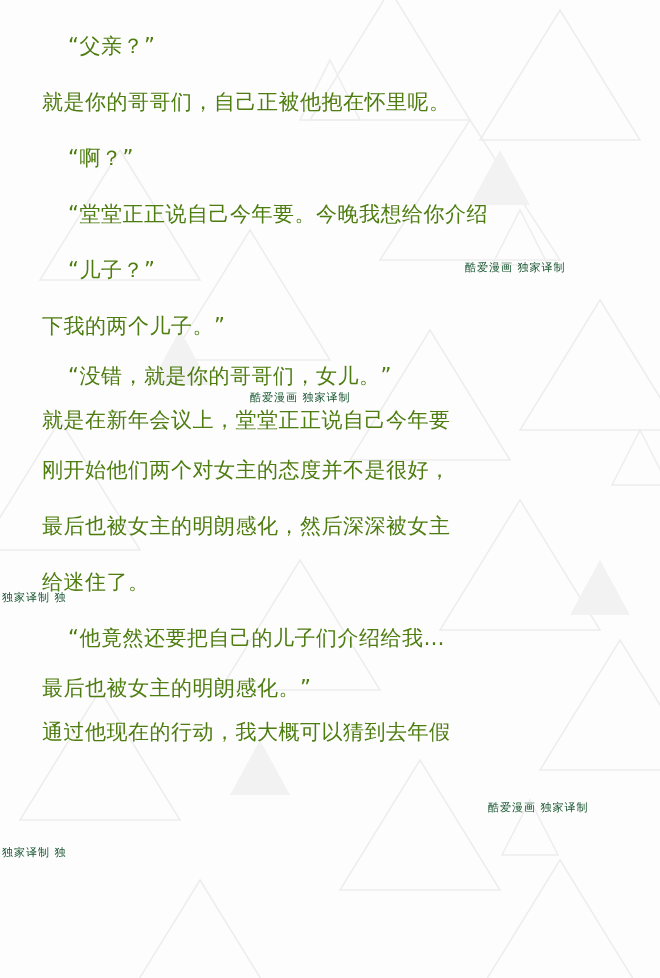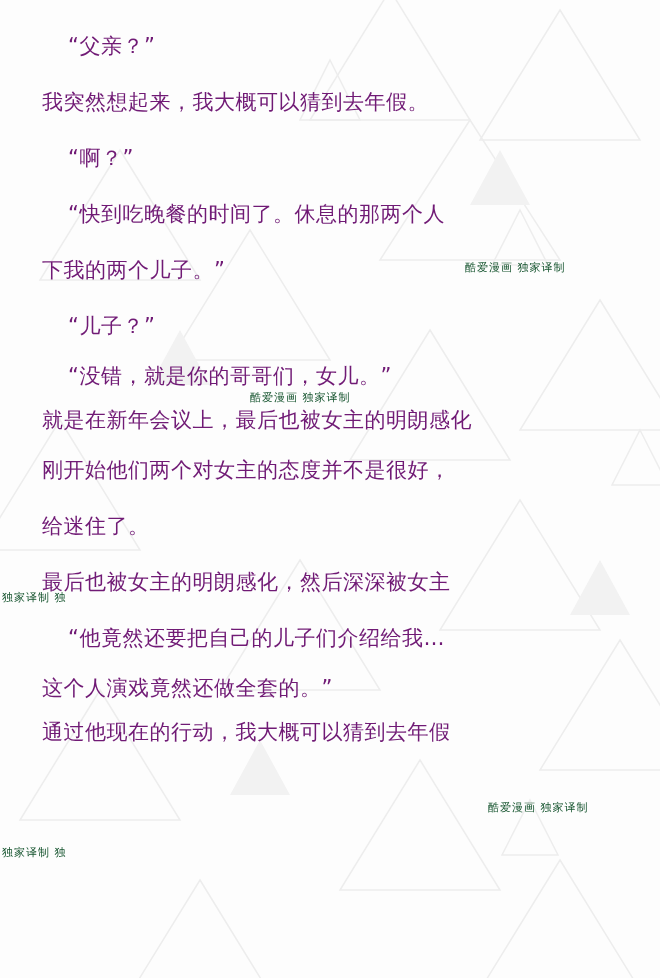--- a/index.html
+++ b/index.html
@@ -47,21 +47,21 @@
   
   .content {
     position: relative;
     z-index: 2;
     padding: 18px 30px 0 42px;
     box-sizing: border-box;
   }
   .line {
     font-size: 21px;
     line-height: 56px;
-    color: #701a75;
+    color: #4d7c0f;
     white-space: pre;
     letter-spacing: 0.5px;
   }
   .line.indent {
     text-indent: 26px;
   }
   .line.tight {
     line-height: 44px;
   }
   .line.italic {
@@ -106,28 +106,28 @@
   </div>
 
   <div class="watermark" style="left:250px; top:390px;">酷爱漫画 独家译制</div>
   <div class="watermark" style="left:465px; top:260px;">酷爱漫画 独家译制</div>
   <div class="watermark" style="left:488px; top:800px;">酷爱漫画 独家译制</div>
   <div class="watermark" style="left:2px; top:590px;">独家译制 独</div>
   <div class="watermark" style="left:2px; top:845px;">独家译制 独</div>
 
   <div class="content">
     <div class="line indent">“父亲？”</div>
-    <div class="line">我突然想起来，我大概可以猜到去年假。</div>
+    <div class="line">就是你的哥哥们，自己正被他抱在怀里呢。</div>
     <div class="line indent">“啊？”</div>
-    <div class="line indent">“快到吃晚餐的时间了。休息的那两个人</div>
+    <div class="line indent">“堂堂正正说自己今年要。今晚我想给你介绍</div>
+    <div class="line indent">“儿子？”</div>
     <div class="line">下我的两个儿子。”</div>
-    <div class="line indent">“儿子？”</div>
     <div class="line indent tight">“没错，就是你的哥哥们，女儿。”</div>
-    <div class="line tight">就是在新年会议上，最后也被女主的明朗感化</div>
+    <div class="line tight">就是在新年会议上，堂堂正正说自己今年要</div>
     <div class="line">刚开始他们两个对女主的态度并不是很好，</div>
+    <div class="line">最后也被女主的明朗感化，然后深深被女主</div>
     <div class="line">给迷住了。</div>
-    <div class="line">最后也被女主的明朗感化，然后深深被女主</div>
     <div class="line indent italic">“他竟然还要把自己的儿子们介绍给我…</div>
-    <div class="line italic tight">这个人演戏竟然还做全套的。”</div>
+    <div class="line italic tight">最后也被女主的明朗感化。”</div>
     <div class="line tight">通过他现在的行动，我大概可以猜到去年假</div>
   </div>
 
 </div>
 
 </body></html>

